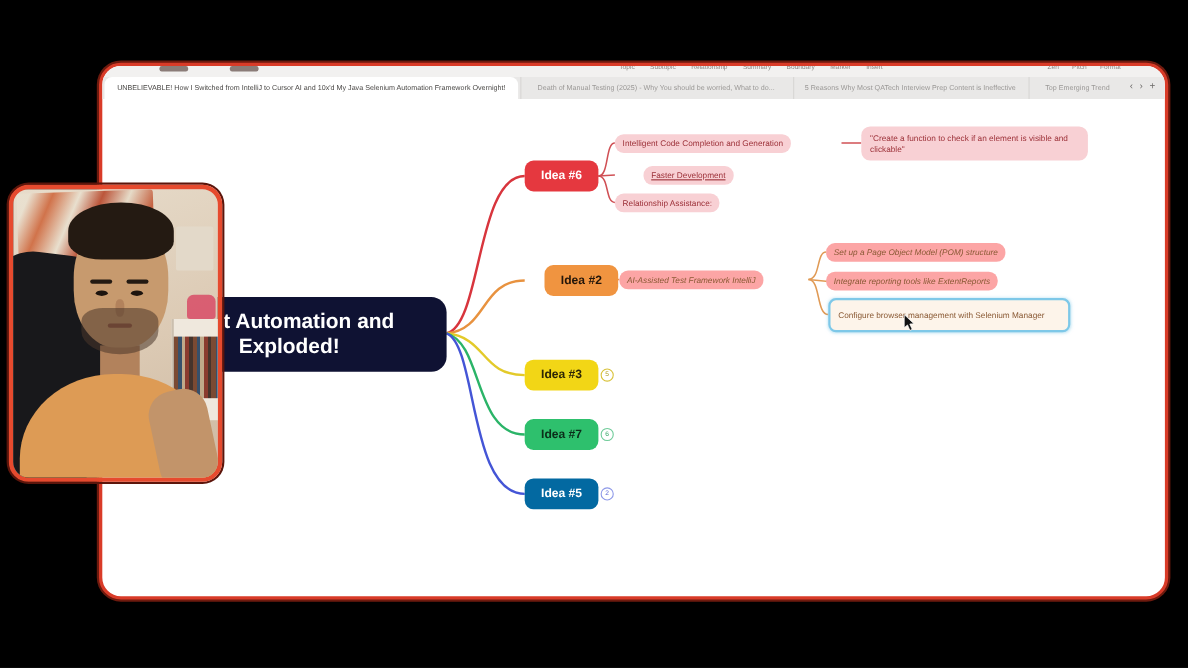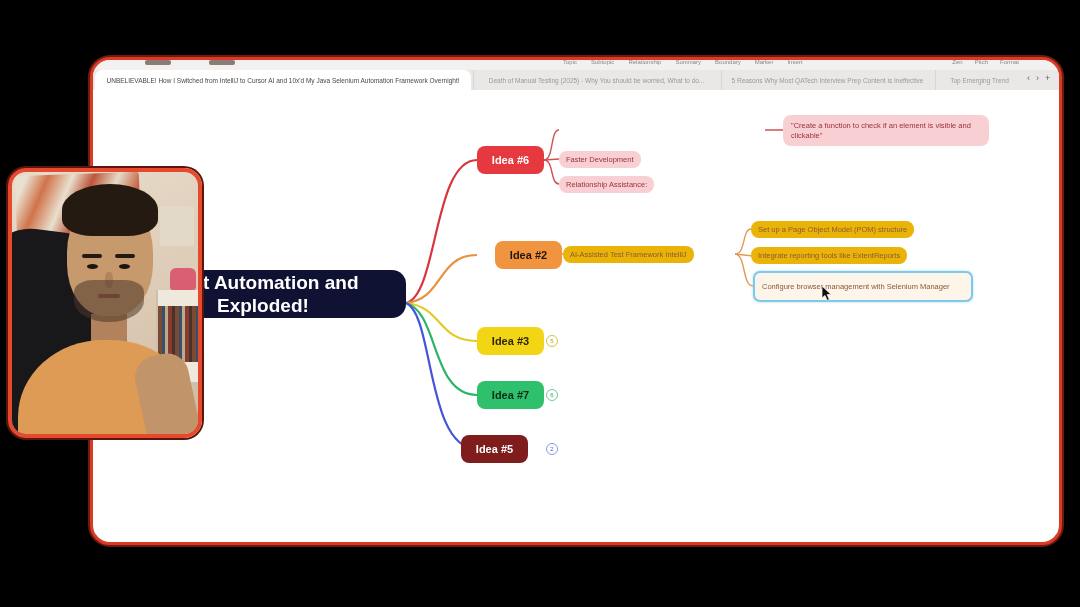--- a/index.html
+++ b/index.html
@@ -18,26 +18,26 @@
   .tab{position:absolute;top:0;height:20px;display:flex;align-items:center;justify-content:center;
        font-size:6.5px;color:#9b9997;padding:0 6px;box-sizing:border-box;white-space:nowrap;overflow:hidden;}
   .tab.active{background:#fff;color:#4a4846;border-radius:7px 7px 0 0;}
   .tab.inactive{border-left:1px solid #d8d6d4;}
   .tab-nav{position:absolute;top:3px;display:flex;align-items:center;gap:6px;color:#6b6967;font-size:9px;}
   .tab-nav span{cursor:default;}
 
   
   .mm-svg{position:absolute;left:0;top:0;width:972px;height:488px;pointer-events:none;}
   .node{position:absolute;box-sizing:border-box;display:flex;align-items:center;}
-  .central{left:58px;top:210px;width:255px;height:48px;background:#0f1233;border-radius:14px;
+  .central{left:58px;top:210px;width:255px;height:68px;background:#0f1233;border-radius:14px;
            color:#fff;font-weight:bold;font-size:19px;line-height:23px;padding-left:52px;}
   .idea{width:67px;height:28px;border-radius:8px;justify-content:center;font-weight:bold;font-size:11px;}
   .leaf{height:17px;border-radius:8px;font-size:7.5px;padding:0 7px;white-space:nowrap;}
   .pink{background:#f8d0d4;color:#9c3038;}
-  .cream{background:#eab308;color:#8a5a35;}
+  .cream{background:#fca5a5;color:#8a5a35;font-style:italic;}
   .quote{left:690px;top:55px;width:206px;height:31px;background:#f8d0d4;color:#9c3038;
          border-radius:8px;font-size:7.5px;line-height:9.5px;padding:0 8px;white-space:normal;}
   .selected{left:660px;top:211px;width:220px;height:31px;background:#fdf4ea;color:#8a5a35;
             border:2px solid #7ec8e8;border-radius:7px;font-size:7.5px;line-height:9.5px;
             padding:0 7px;white-space:normal;box-shadow:0 0 3px rgba(126,200,232,.6);}
   .badge{position:absolute;width:12px;height:12px;border-radius:50%;background:#fff;
          display:flex;align-items:center;justify-content:center;font-size:6px;box-sizing:border-box;}
   .cursor{position:absolute;left:728px;top:226px;width:12px;height:16px;}
 
   
@@ -130,28 +130,29 @@
       <div>
         <div>t Automation and</div>
         <div style="padding-left:14px">Exploded!</div>
       </div>
     </div>
 
     <div class="node idea" style="left:384px;top:86px;background:#e5383f;color:#fff;">Idea #6</div>
     <div class="node idea" style="left:384px;top:181px;background:#f09440;color:#23160a;margin-left:18px;">Idea #2</div>
     <div class="node idea" style="left:384px;top:267px;background:#f2d616;color:#2d2605;">Idea #3</div>
     <div class="node idea" style="left:384px;top:321px;background:#2ec06d;color:#0b2e1a;">Idea #7</div>
-    <div class="node idea" style="left:368px;top:375px;background:#7f1d1d;color:#fff;">Idea #5</div>
+    <div class="node idea" style="left:384px;top:375px;background:#0369a1;color:#fff;">Idea #5</div>
 
     <div class="badge" style="left:453px;top:275px;border:1px solid #d9c23a;color:#b09a1d;">5</div>
     <div class="badge" style="left:453px;top:329px;border:1px solid #6fcb99;color:#2aa35e;">6</div>
     <div class="badge" style="left:453px;top:383px;border:1px solid #8e99e8;color:#5562d6;">2</div>
 
+    <div class="node leaf pink" style="left:466px;top:62px;">Intelligent Code Completion and Generation</div>
     <div class="node quote">"Create a function to check if an element is visible and clickable"</div>
-    <div class="node leaf pink" style="left:466px;top:91px;">Faster Development</div>
+    <div class="node leaf pink" style="left:492px;top:91px;text-decoration:underline;">Faster Development</div>
     <div class="node leaf pink" style="left:466px;top:116px;">Relationship Assistance:</div>
 
     <div class="node leaf cream" style="left:470px;top:186px;">AI-Assisted Test Framework IntelliJ</div>
     <div class="node leaf cream" style="left:658px;top:161px;">Set up a Page Object Model (POM) structure</div>
     <div class="node leaf cream" style="left:658px;top:187px;">Integrate reporting tools like ExtentReports</div>
     <div class="node selected">Configure browser management with Selenium Manager</div>
 
     <svg class="cursor" viewBox="0 0 12 16">
       <polygon points="1,0 1,12 4,9.4 6.2,14.4 8.3,13.4 6.1,8.6 10,8.4" fill="#111" stroke="#fff" stroke-width="0.7"></polygon>
     </svg>

